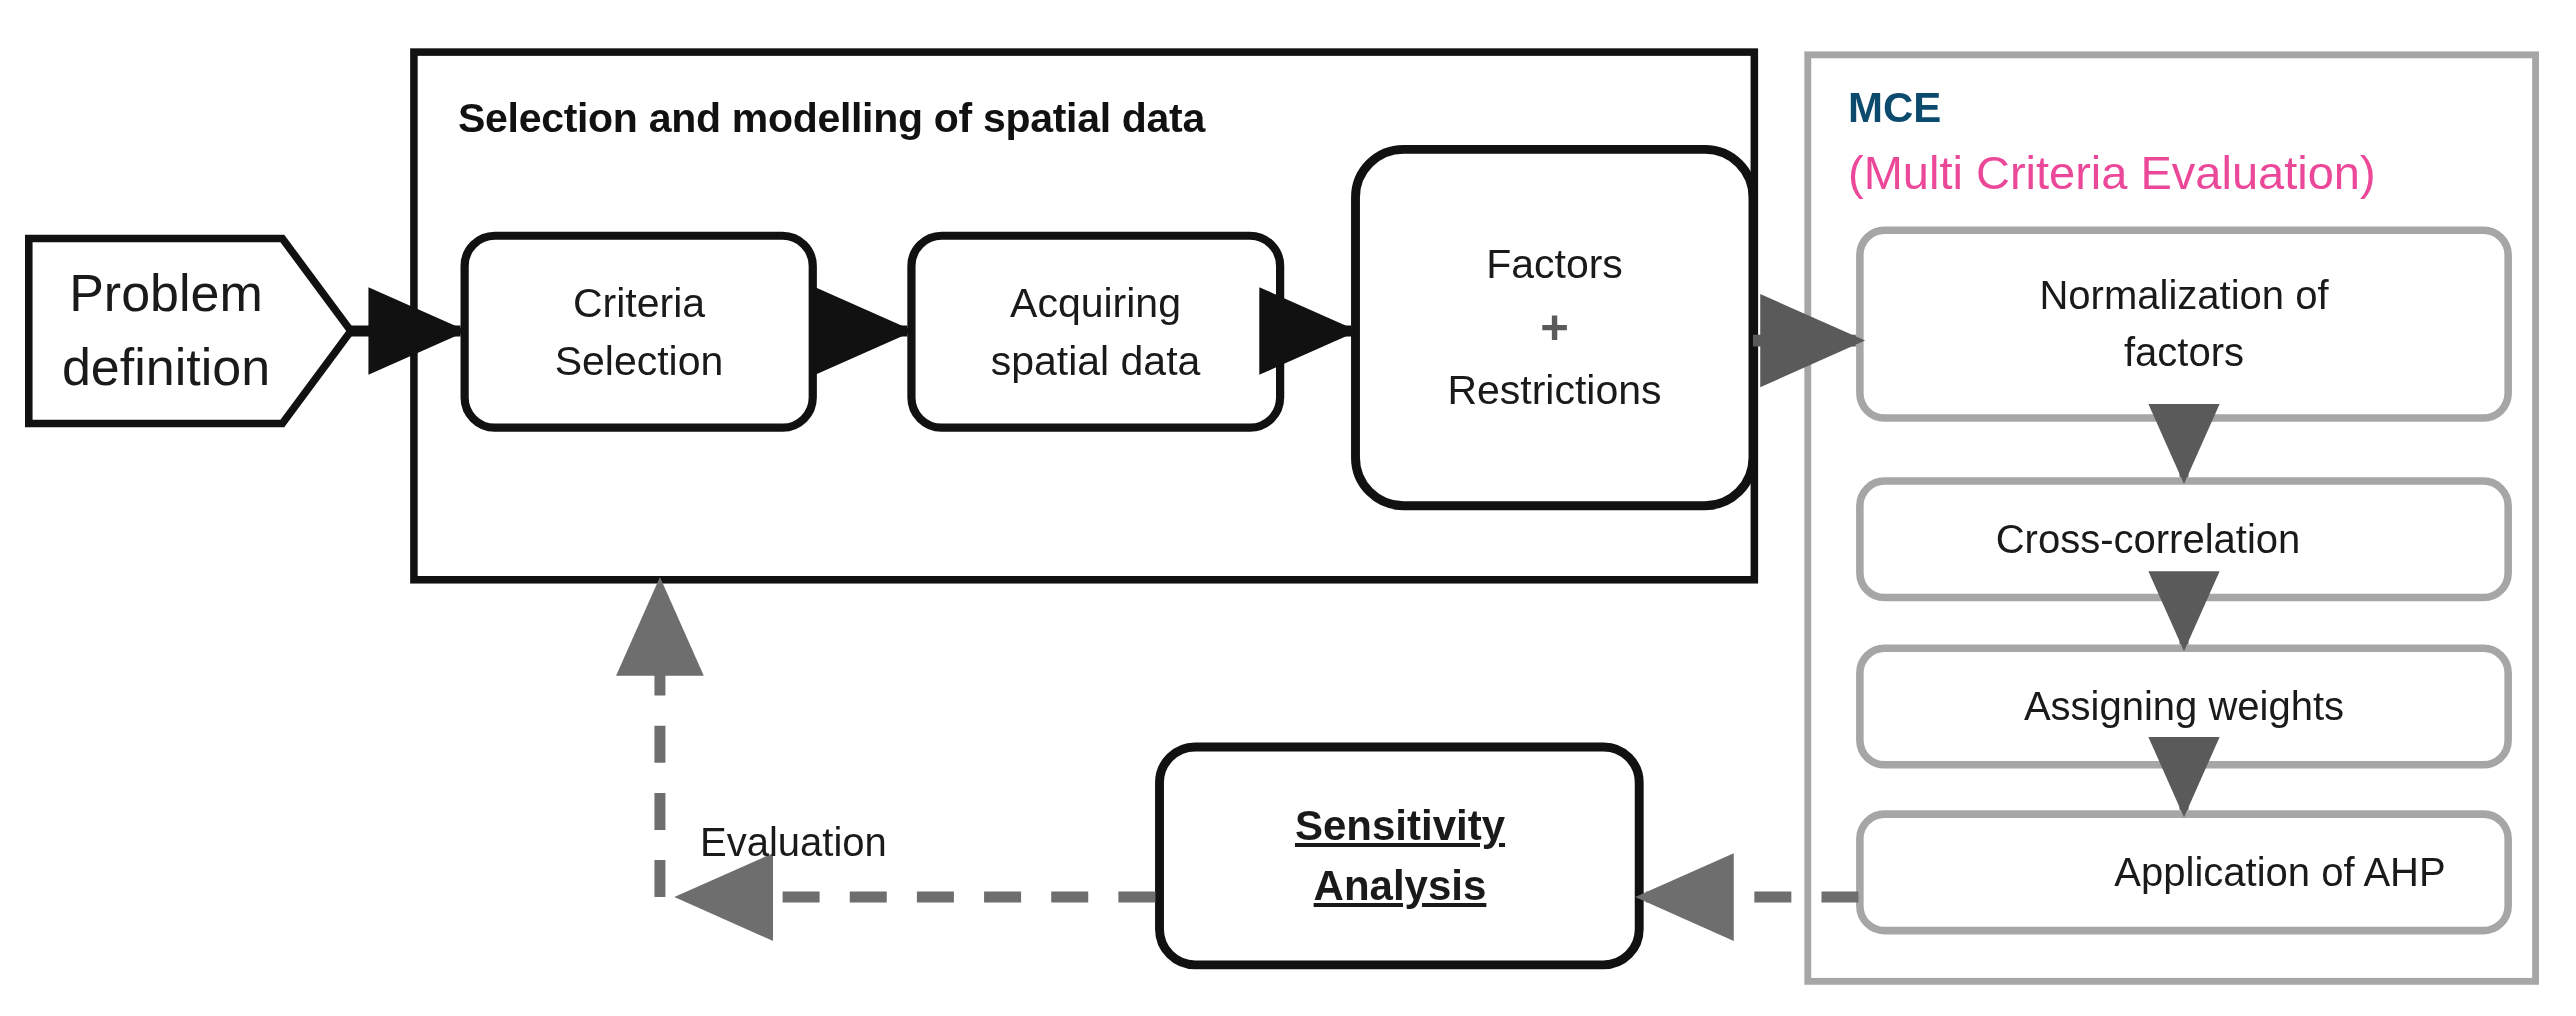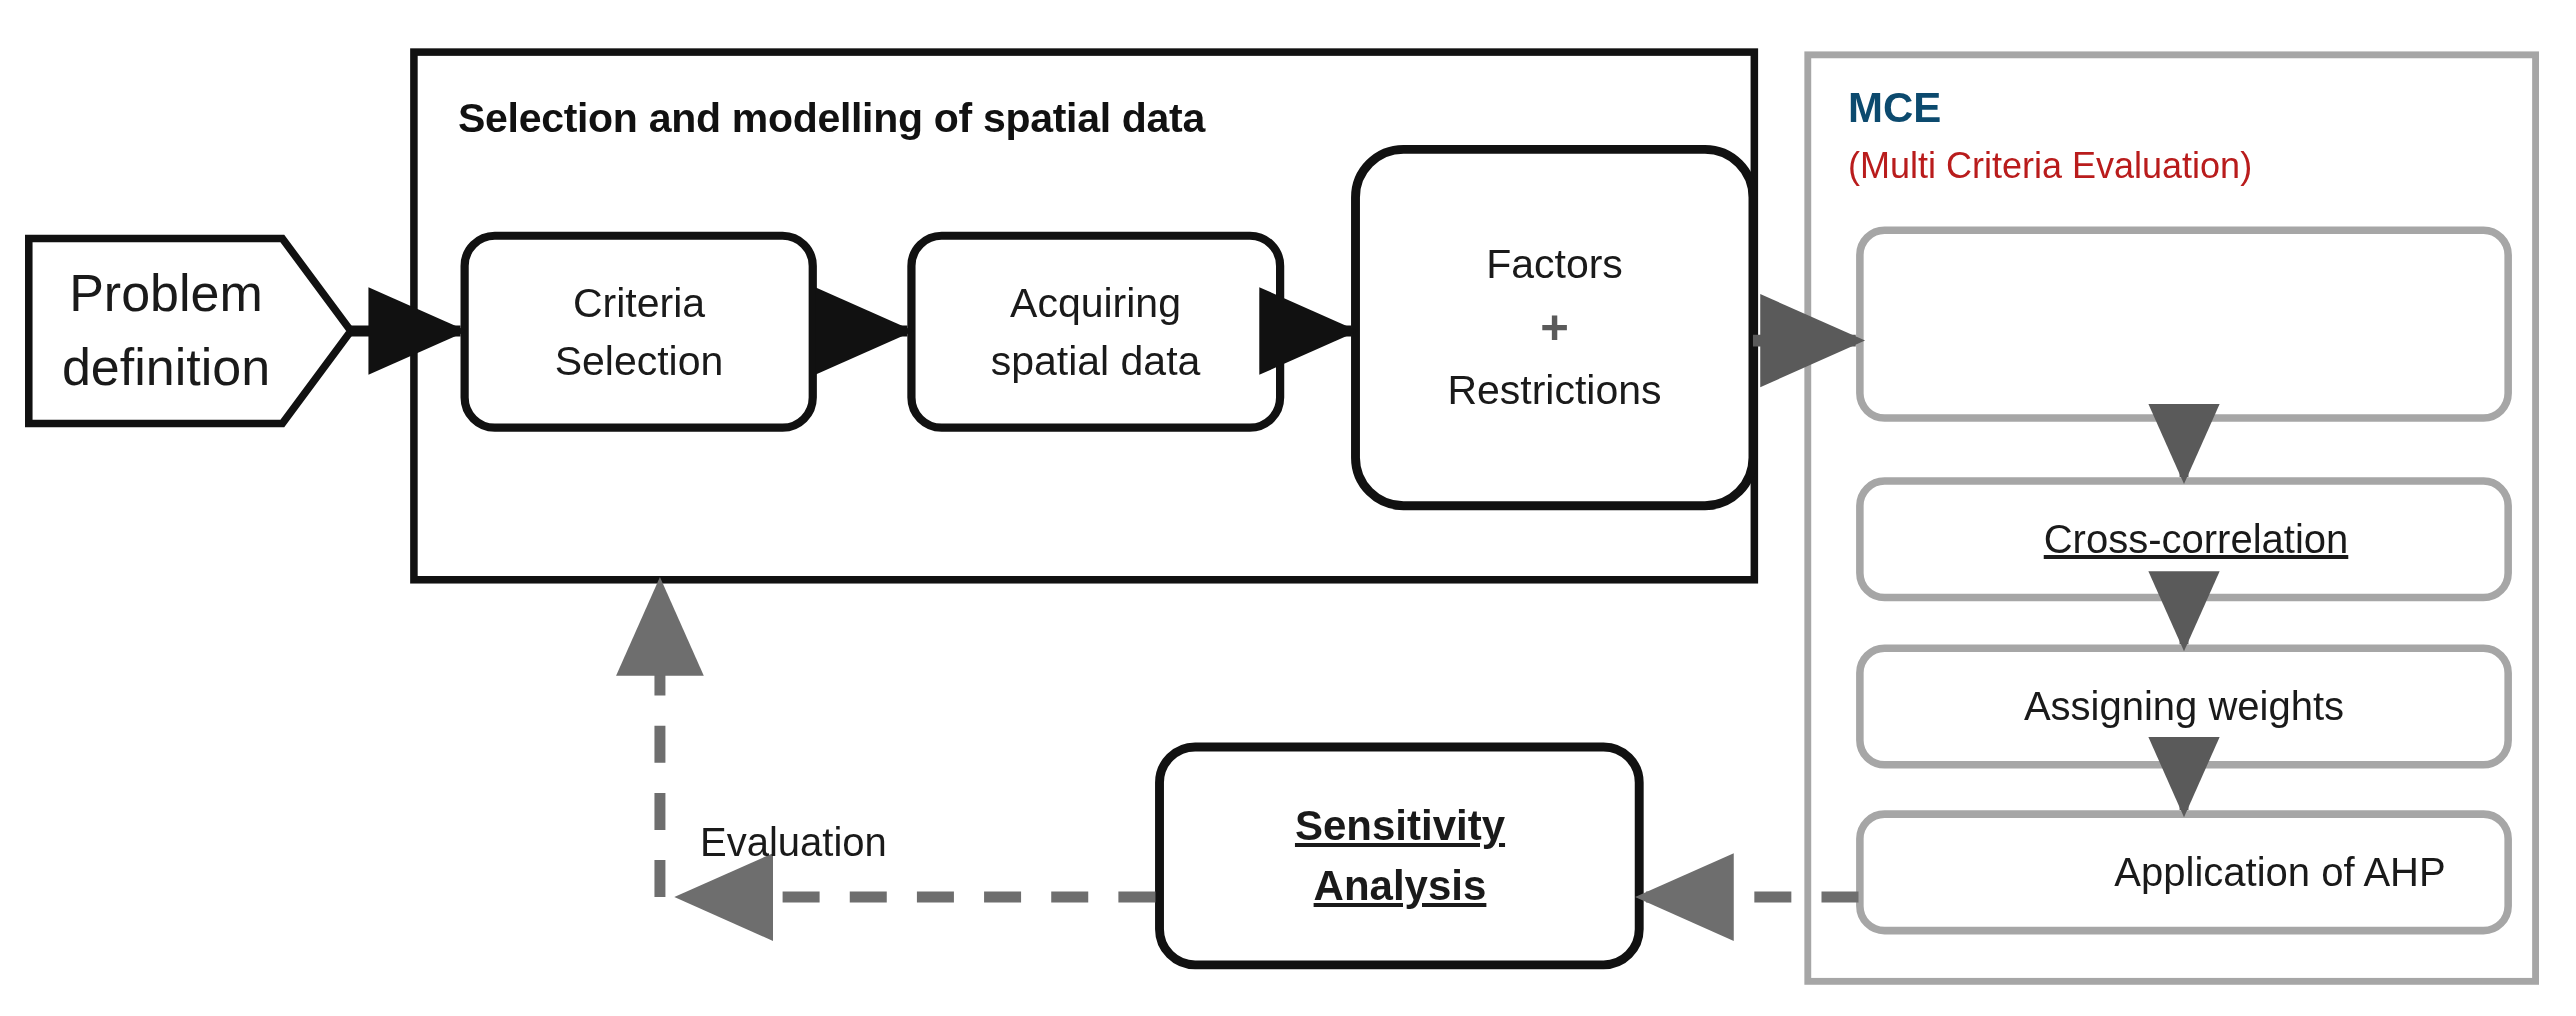--- a/index.html
+++ b/index.html
@@ -50,22 +50,22 @@
   }
   .mcetitle {
     position: absolute;
     font-size: 42px;
     font-weight: bold;
     color: #0c4a6e;
     white-space: nowrap;
   }
   .mcesub {
     position: absolute;
-    font-size: 36px;
-    color: #b91c1c;
+    font-size: 47px;
+    color: #ec4899;
     white-space: nowrap;
   }
   .edgelabel {
     position: absolute;
     font-size: 40px;
     color: #1a1a1a;
     white-space: nowrap;
   }
   .plusglyph {
     font-size: 49px;
@@ -144,22 +144,24 @@
 
   <div class="nodelabel t-step" style="left:911px; top:236px; width:369px; height:192px;">Acquiring
 spatial data</div>
 
   <div class="nodelabel" style="left:1356px; top:149px; width:397px; height:356px; gap:9.6px;">
     <span class="t-factors">Factors</span>
     <span class="plusglyph">+</span>
     <span class="t-factors">Restrictions</span>
   </div>
 
+  <div class="nodelabel t-mcebox" style="left:1860px; top:230px; width:648px; height:188px;">Normalization of
+factors</div>
 
-  <div class="nodelabel t-mcebox" style="left:1872px; top:481px; width:648px; height:116px;text-decoration:underline;">Cross-correlation</div>
+  <div class="nodelabel t-mcebox" style="left:1824px; top:481px; width:648px; height:116px;">Cross-correlation</div>
 
   <div class="nodelabel t-mcebox" style="left:1860px; top:648px; width:648px; height:116px;">Assigning weights</div>
 
   <div class="nodelabel t-mcebox" style="left:1956px; top:814px; width:648px; height:116px;">Application of AHP</div>
 
   <div class="nodelabel t-sens" style="left:1160px; top:747px; width:480px; height:218px;text-decoration:underline;">Sensitivity
 Analysis</div>
 
   <div class="edgelabel" style="left:700px; top:820px;">Evaluation</div>
 

